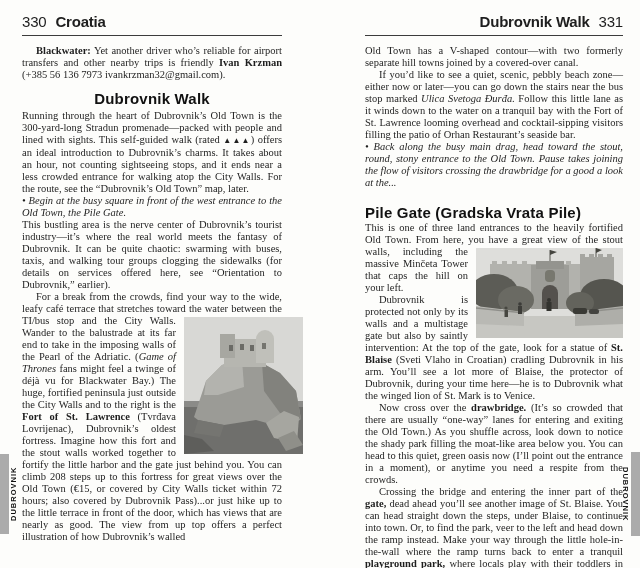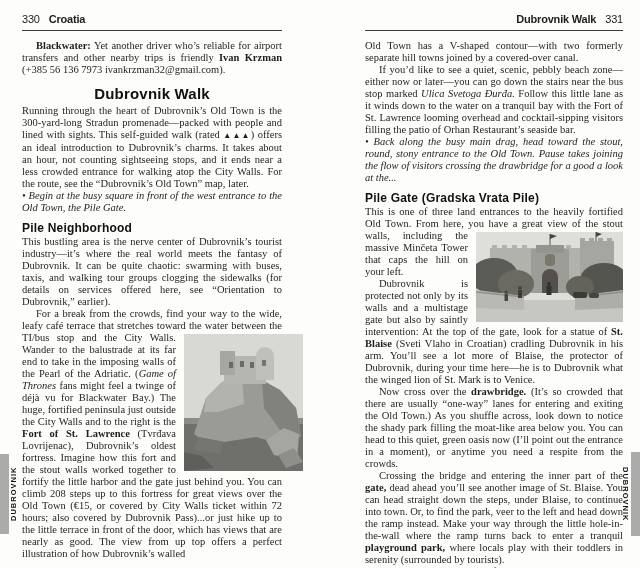--- a/index.html
+++ b/index.html
@@ -10,21 +10,21 @@
   }
   .spread { position:relative; width:640px; height:568px; display:flex; }
   .page { position:relative; width:320px; height:568px; overflow:hidden; }
   .content { position:relative; padding-top:13px; }
   .page-left .content { margin-left:22px; width:260px; }
   .page-right .content { margin-left:45px; width:258px; }
 
   .running-header {
     display:flex; align-items:baseline;
     font-family:"Liberation Sans", sans-serif;
-    font-size:11px; letter-spacing:-0.2px;
+    font-size:15px; letter-spacing:-0.2px;
     border-bottom:1.2px solid #3c3c3c;
     padding-bottom:5px; margin-bottom:9px;
   }
   .running-header .hdr-num { font-weight:400; }
   .running-header .hdr-title { font-weight:700; }
   .running-header.hdr-left .hdr-title { margin-left:9px; }
   .running-header.hdr-right { justify-content:flex-end; }
   .running-header.hdr-right .hdr-num { margin-left:9px; }
 
   p.body {
@@ -36,23 +36,23 @@
   .i { font-style:italic; }
   .direction { font-style:italic; }
   .tri { font-size:8px; letter-spacing:0.5px; }
 
   h1.walk-title {
     margin:9px 0 3px; text-align:center;
     font-family:"Liberation Sans", sans-serif;
     font-size:15px; font-weight:700; letter-spacing:0.2px; color:#111;
   }
   h2.subhead {
-    margin:7px 0 1px;
-    font-family:"Liberation Sans", sans-serif;
-    font-size:12px; font-weight:700; letter-spacing:0.2px; color:#111;
+    margin:15px 0 1px;
+    font-family:"Liberation Sans", sans-serif;
+    font-size:15px; font-weight:700; letter-spacing:0.2px; color:#111;
   }
 
   .ph { float:right; display:block; background:#d6d6d3; }
   .ph svg { display:block; }
   .ph-fort { width:119px; height:137px; margin:2px -21px 2px 8px; }
   .ph-gate { width:147px; height:90px; margin:2px 0 2px 8px; }
 
   .tab { position:absolute; display:flex; z-index:5; }
   .tab-bar { background:#ababab; width:9px; }
   .tab-text {
@@ -90,21 +90,20 @@
 
 
       <p class="body indent"><span class="b">Blackwater:</span><span> Yet another driver who’s reliable for airport transfers and other nearby trips is friendly </span><span class="b">Ivan Krzman</span><span> (+385 56 136 7973 ivankrzman32@gmail.com).</span></p>
 
       <h1 class="walk-title">Dubrovnik Walk</h1>
 
       <p class="body"><span>Running through the heart of Dubrovnik’s Old Town is the 300-yard-long Stradun promenade—packed with people and lined with sights. This self-guided walk (rated </span><span class="tri">▲▲▲</span><span>) offers an ideal introduction to Dubrovnik’s charms. It takes about an hour, not counting sightseeing stops, and it ends near a less crowded entrance for walking atop the City Walls. For the route, see the “Dubrovnik’s Old Town” map, later.</span></p>
 
       <p class="body direction">• Begin at the busy square in front of the west entrance to the Old Town, the Pile Gate.</p>
 
-      <h2 class="subhead">Pile Neighborhood</h2>
 
       <p class="body">This bustling area is the nerve center of Dubrovnik’s tourist industry—it’s where the real world meets the fantasy of Dubrovnik. It can be quite chaotic: swarming with buses, taxis, and walking tour groups clogging the sidewalks (for details on services offered here, see “Orientation to Dubrovnik,” earlier).</p>
 
       <p class="body indent"><span>For a break from the crowds, find your way to the wide, leafy café terrace that stretches toward the water between the TI/bus </span><span class="ph ph-fort">
             <svg width="119" height="137" viewBox="0 0 119 137" xmlns="http://www.w3.org/2000/svg">
           <rect x="0" y="0" width="119" height="137" fill="#d8d8d5"></rect>
           <rect x="0" y="88" width="119" height="49" fill="#6f6f6c"></rect>
           <rect x="0" y="84" width="119" height="6" fill="#8b8b88"></rect>
           <polygon points="10,100 22,64 38,48 58,42 78,46 96,56 112,74 117,102 104,112 72,103 40,108 14,103" fill="#9b9b96"></polygon>
           <polygon points="22,64 38,48 58,42 60,70 34,78 20,78" fill="#b3b3ae"></polygon>

